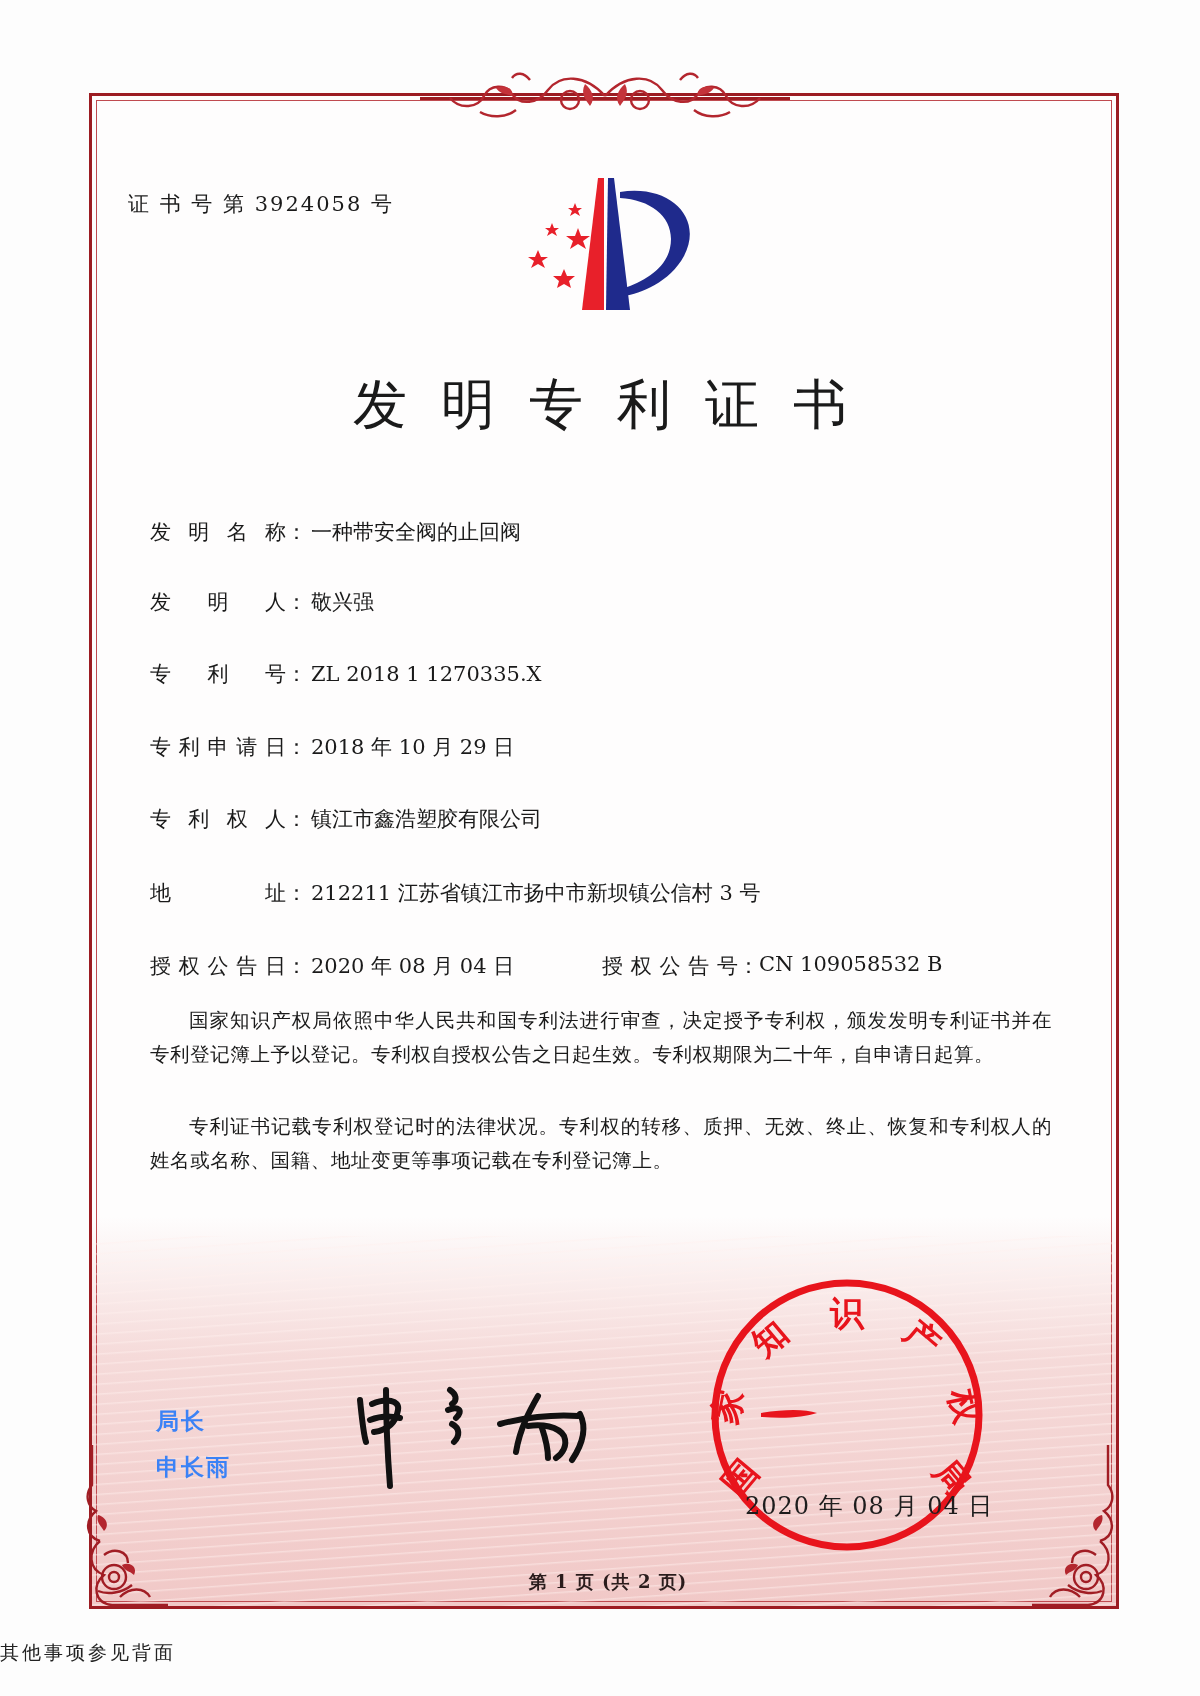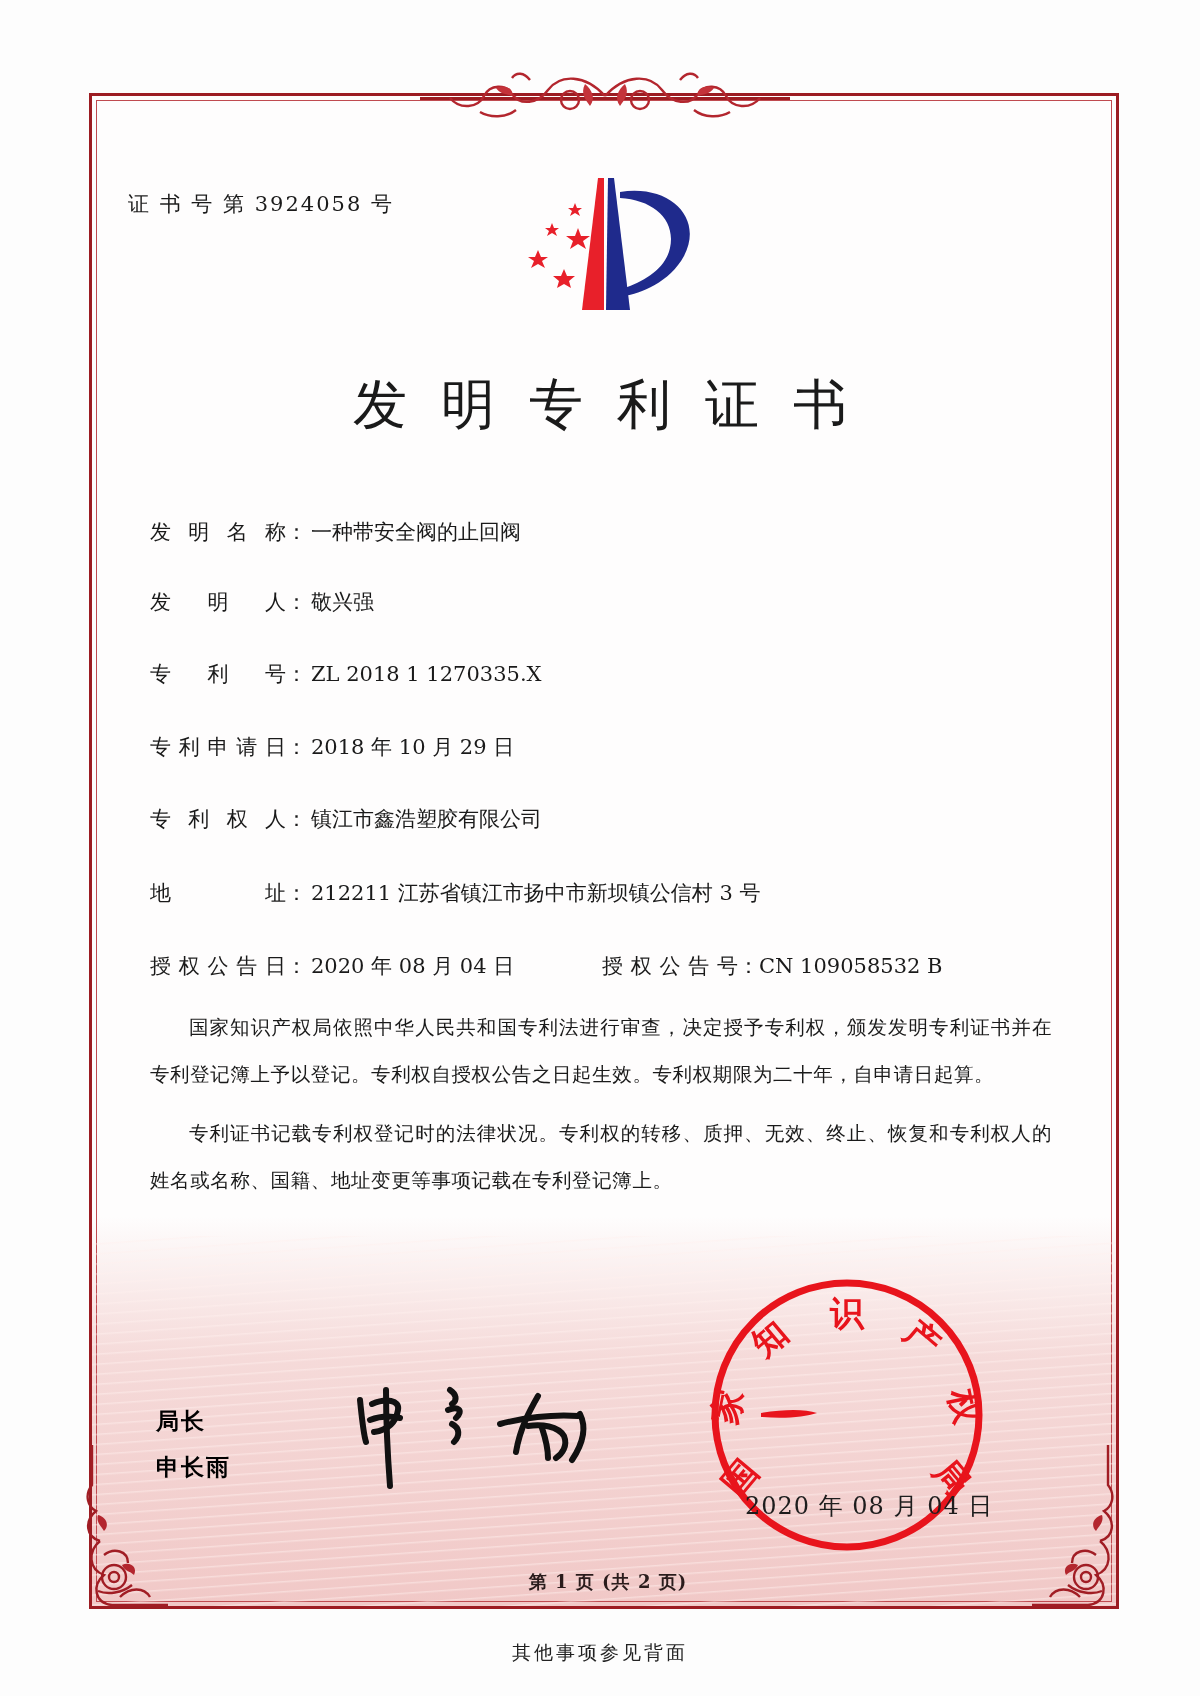--- a/index.html
+++ b/index.html
@@ -105,52 +105,52 @@
       text-align: justify;
       text-align-last: justify;
     }
     .field .colon { margin-right: 4px; }
     .field-publication-no {
       position: absolute;
       left: 602px;
       top: 952px;
       font-size: 21px;
       display: flex;
-      align-items: center;
+      align-items: flex-start;
       white-space: nowrap;
     }
     .field-publication-no .label {
       display: inline-block;
       width: 136px;
       text-align: justify;
       text-align-last: justify;
     }
     .body-text {
       position: absolute;
       left: 150px;
       width: 902px;
       font-size: 19.5px;
-      line-height: 47px;
+      line-height: 34px;
       text-align: justify;
       letter-spacing: 0.6px;
     }
     .body-text p {
       margin: 0;
       text-indent: 2em;
     }
     .director {
       position: absolute;
       left: 156px;
       top: 1398px;
       font-family: "DejaVu Sans", "Liberation Sans", sans-serif;
       font-size: 23px;
       font-weight: bold;
       line-height: 46px;
       letter-spacing: 2px;
-      color: #000000;
+      color: #3b82f6;
     }
     .signature {
       position: absolute;
       left: 352px;
       top: 1380px;
       width: 260px;
       height: 120px;
     }
     .seal {
       position: absolute;
@@ -177,21 +177,21 @@
       font-weight: bold;
       color: #2a1c1c;
       letter-spacing: 1px;
       padding-left: 8px;
     }
     .footer-note {
       position: absolute;
       left: 0;
       width: 1200px;
       top: 1640px;
-      text-align: center;
+      text-align: left;
       font-size: 19px;
       letter-spacing: 3px;
       color: #222;
     }
   </style>
 </head>
 <body>
 
 <div class="frame">
   <div class="frame-inner"></div>

